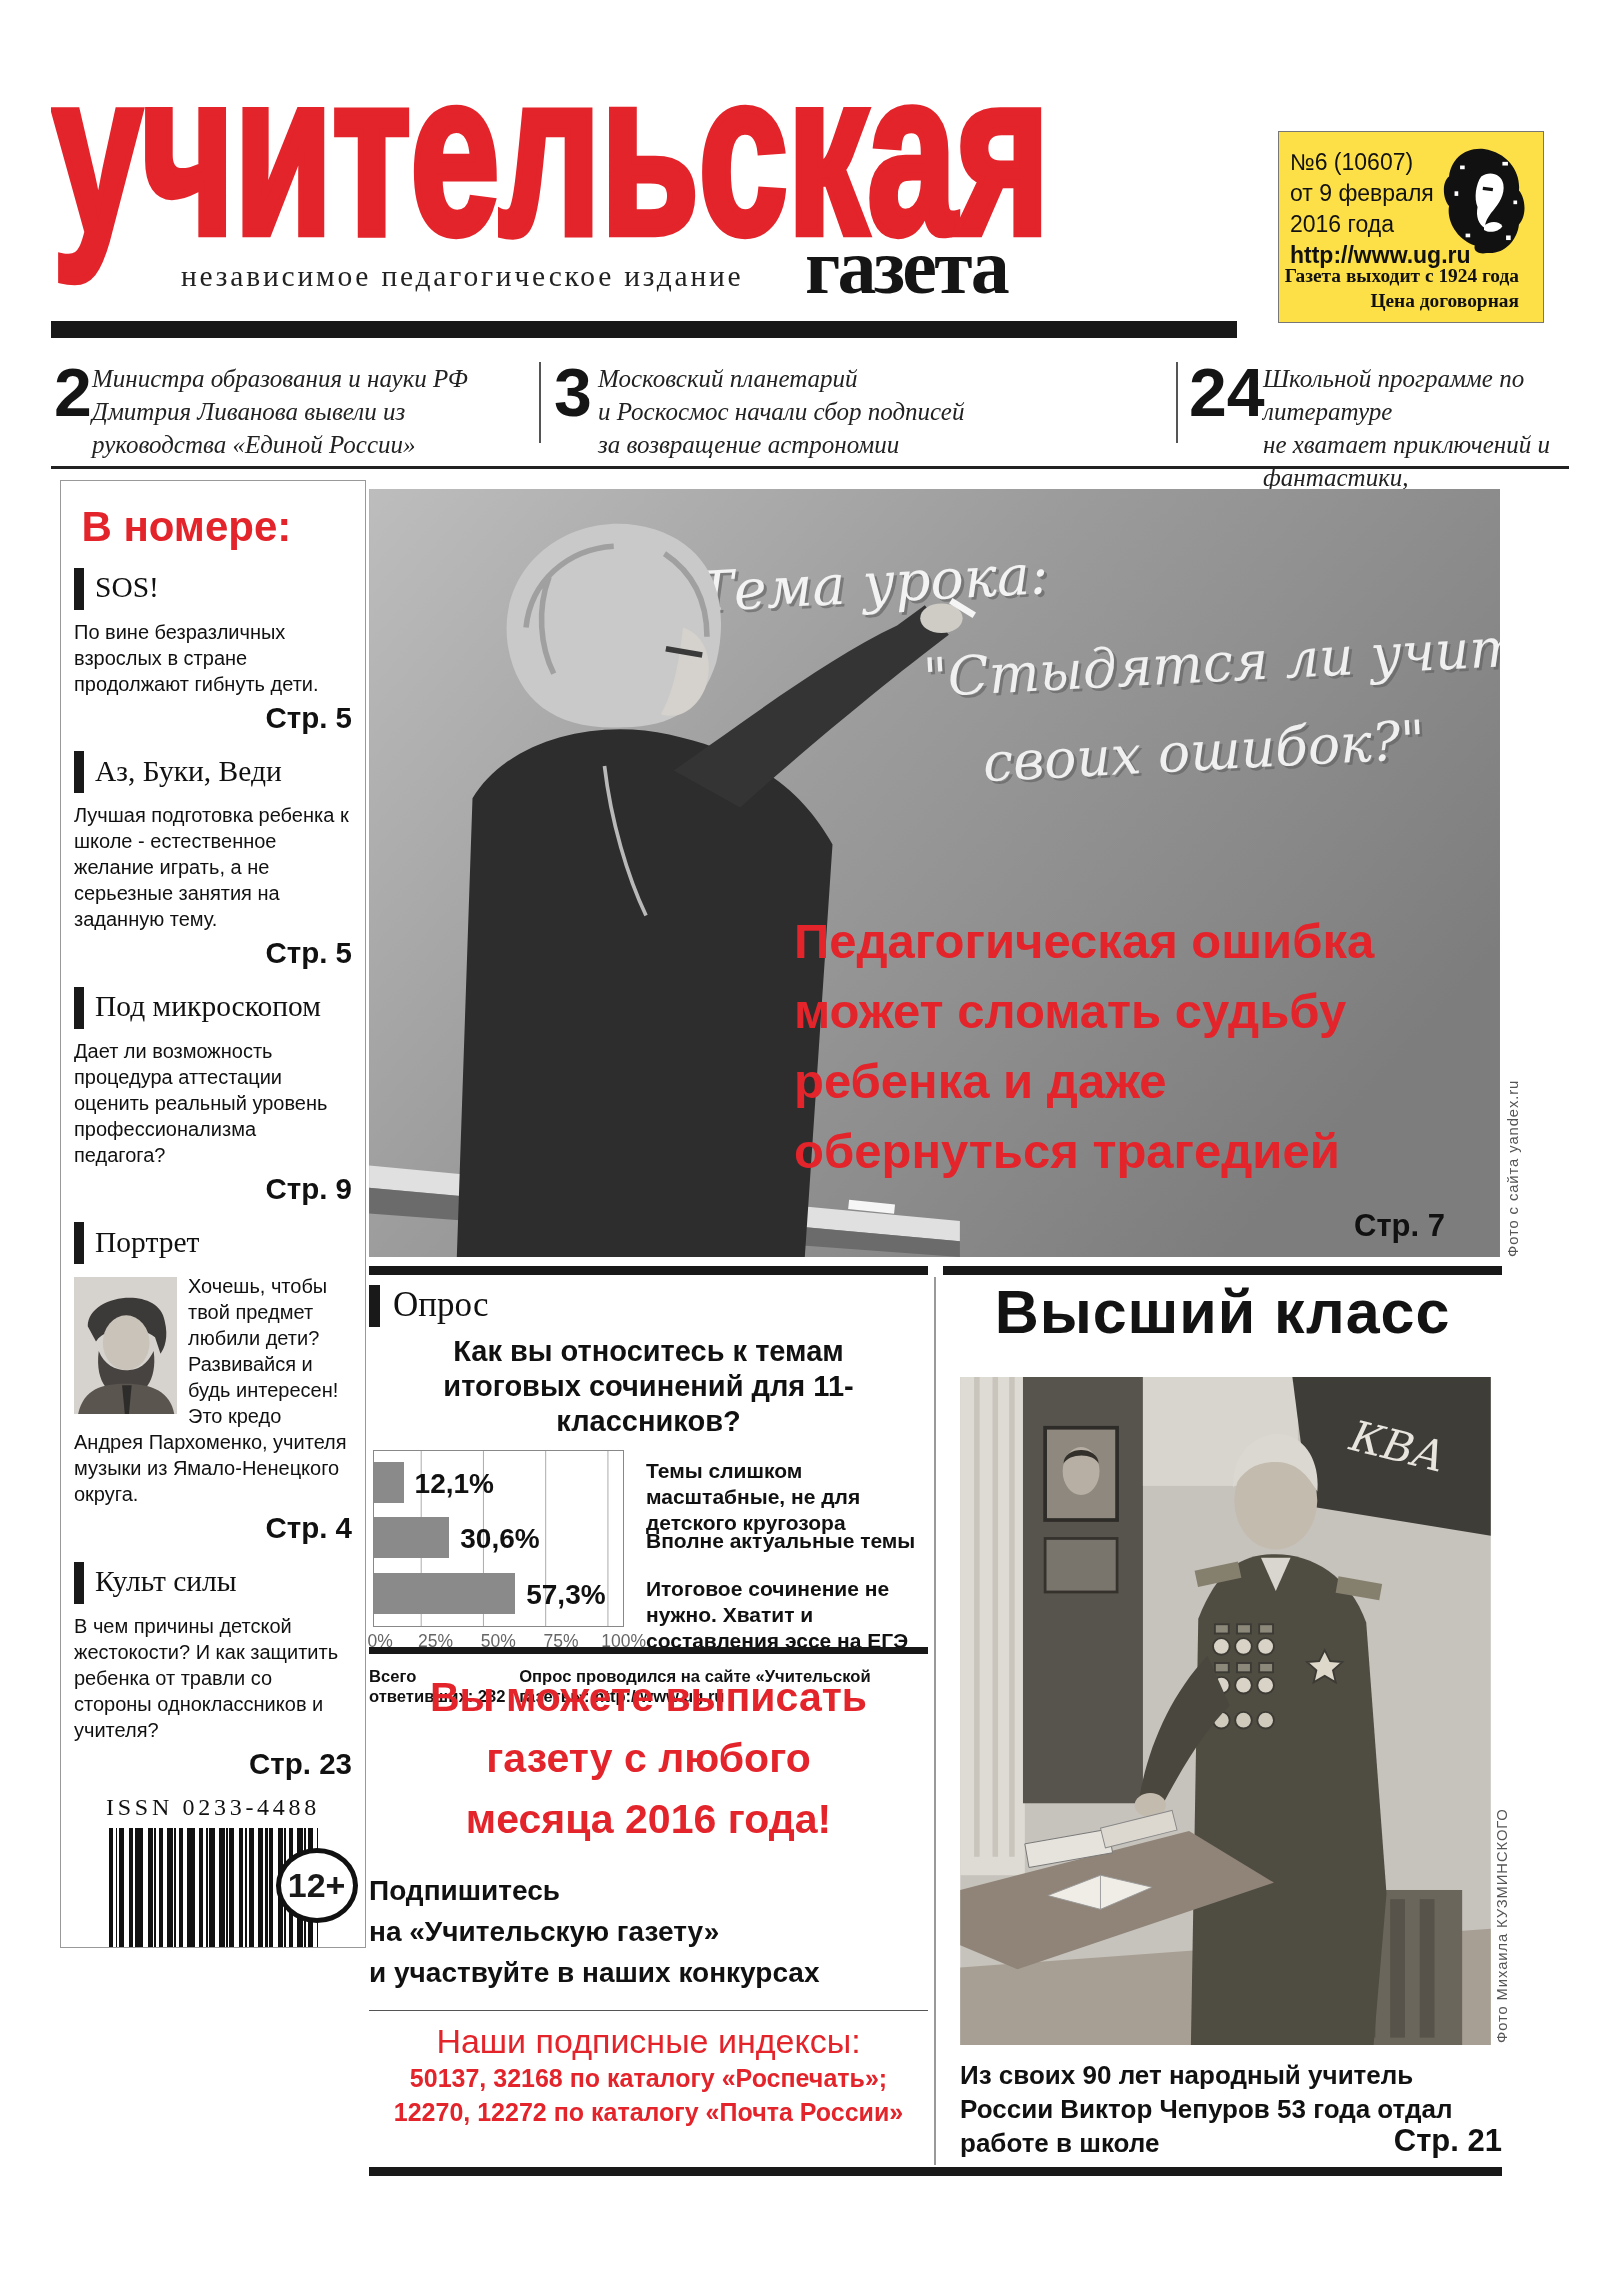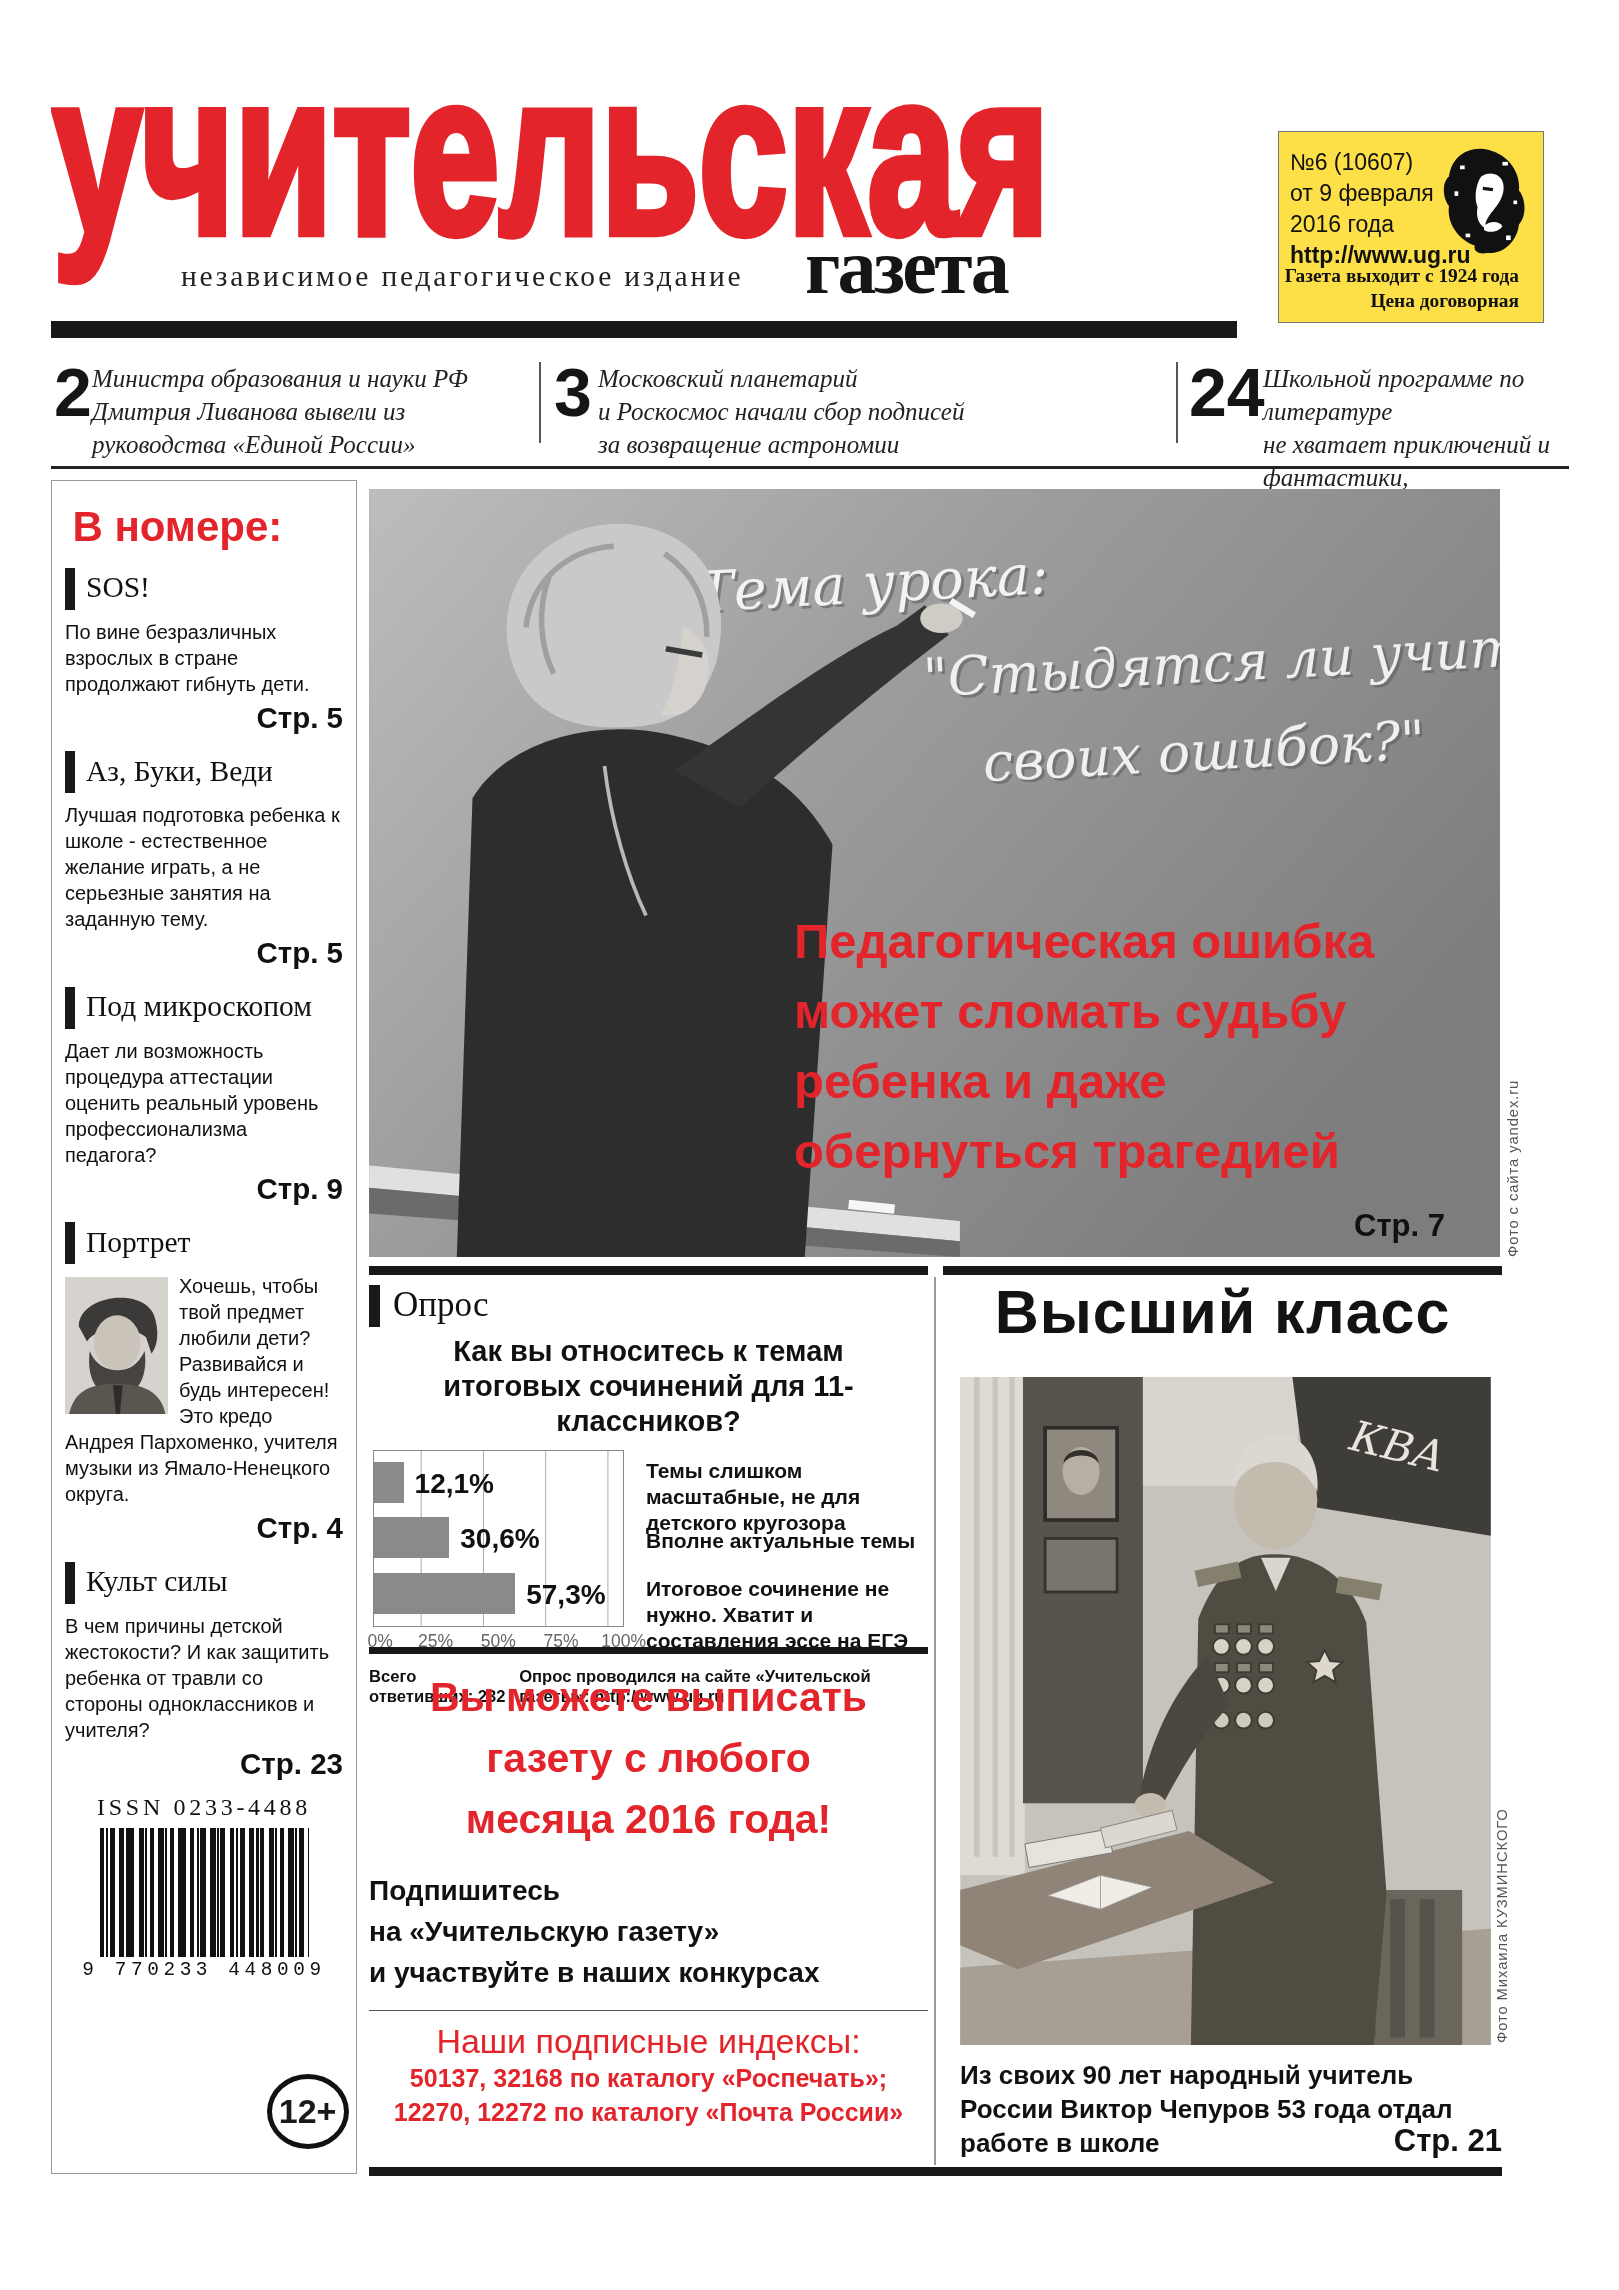--- a/index.html
+++ b/index.html
@@ -24,21 +24,21 @@
   .teaser-num{position:absolute;font-weight:bold;font-size:68px;line-height:0.95;color:#151515;}
   .teaser-text{position:absolute;font-family:"Liberation Serif",serif;font-style:italic;font-size:25px;line-height:33px;color:#222;}
   .t1n{left:54px;top:360px;} .t1t{left:92px;top:362px;width:443px;}
   .t2n{left:554px;top:360px;} .t2t{left:598px;top:362px;width:471px;}
   .t3n{left:1189px;top:360px;} .t3t{left:1263px;top:362px;width:314px;}
   .teaser-div{position:absolute;top:362px;width:1.8px;height:81px;background:#555;}
   .td1{left:539px;} .td2{left:1176px;}
   .header-rule{position:absolute;left:51px;top:466px;width:1518px;height:2.8px;background:#222;}
 
   
-  .sidebar{position:absolute;left:51px;top:480px;width:306px;height:1694px;border:1.8px solid #999;box-sizing:border-box;padding:18.5px 13px;overflow:hidden;}
+  .sidebar{position:absolute;left:60px;top:480px;width:306px;height:1468px;border:1.8px solid #999;box-sizing:border-box;padding:18.5px 13px;overflow:hidden;}
   .innum{color:var(--red);font-weight:bold;font-size:42px;margin:3.7px 0 1.8px 7.4px;}
   .sb-item{margin-top:16.6px;}
   .ihead{display:flex;gap:11px;align-items:flex-start;}
   .tabbar{width:10px;height:42px;background:#191919;flex:none;}
   .ititle{font-family:"Liberation Serif",serif;font-size:29.5px;padding-top:3.7px;color:#111;}
   .itext{margin-top:9.2px;font-size:20px;line-height:1.3;color:#111;}
   .ipage{text-align:right;font-weight:bold;font-size:29.5px;margin-top:3.7px;color:#111;}
   .pphoto{float:left;width:103px;height:137px;margin:3.7px 11px 3.7px 0;}
   .clr{clear:both;}
   .issn-block{margin-top:13px;text-align:center;}

